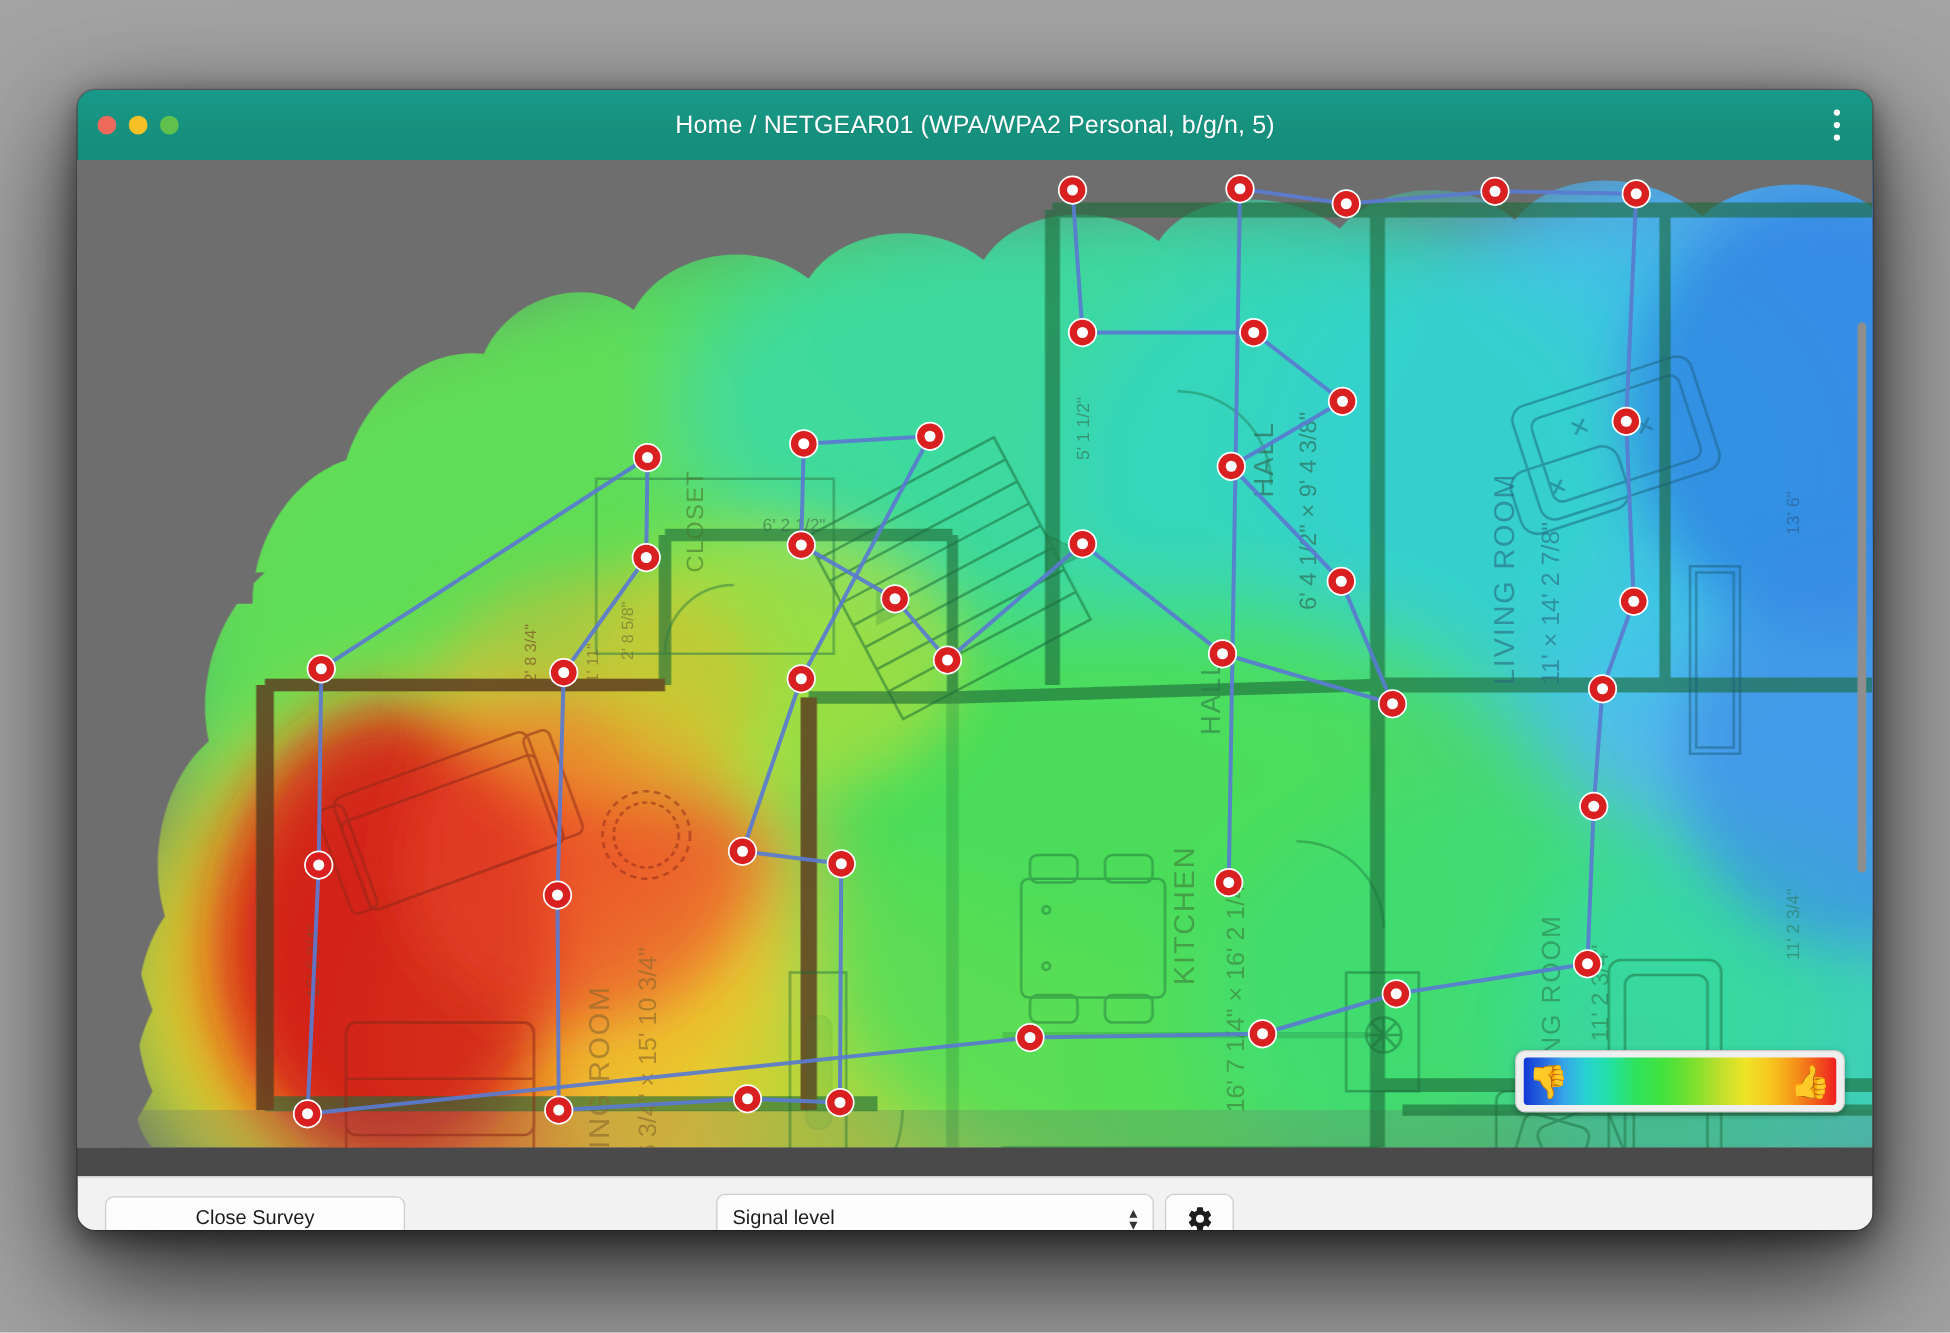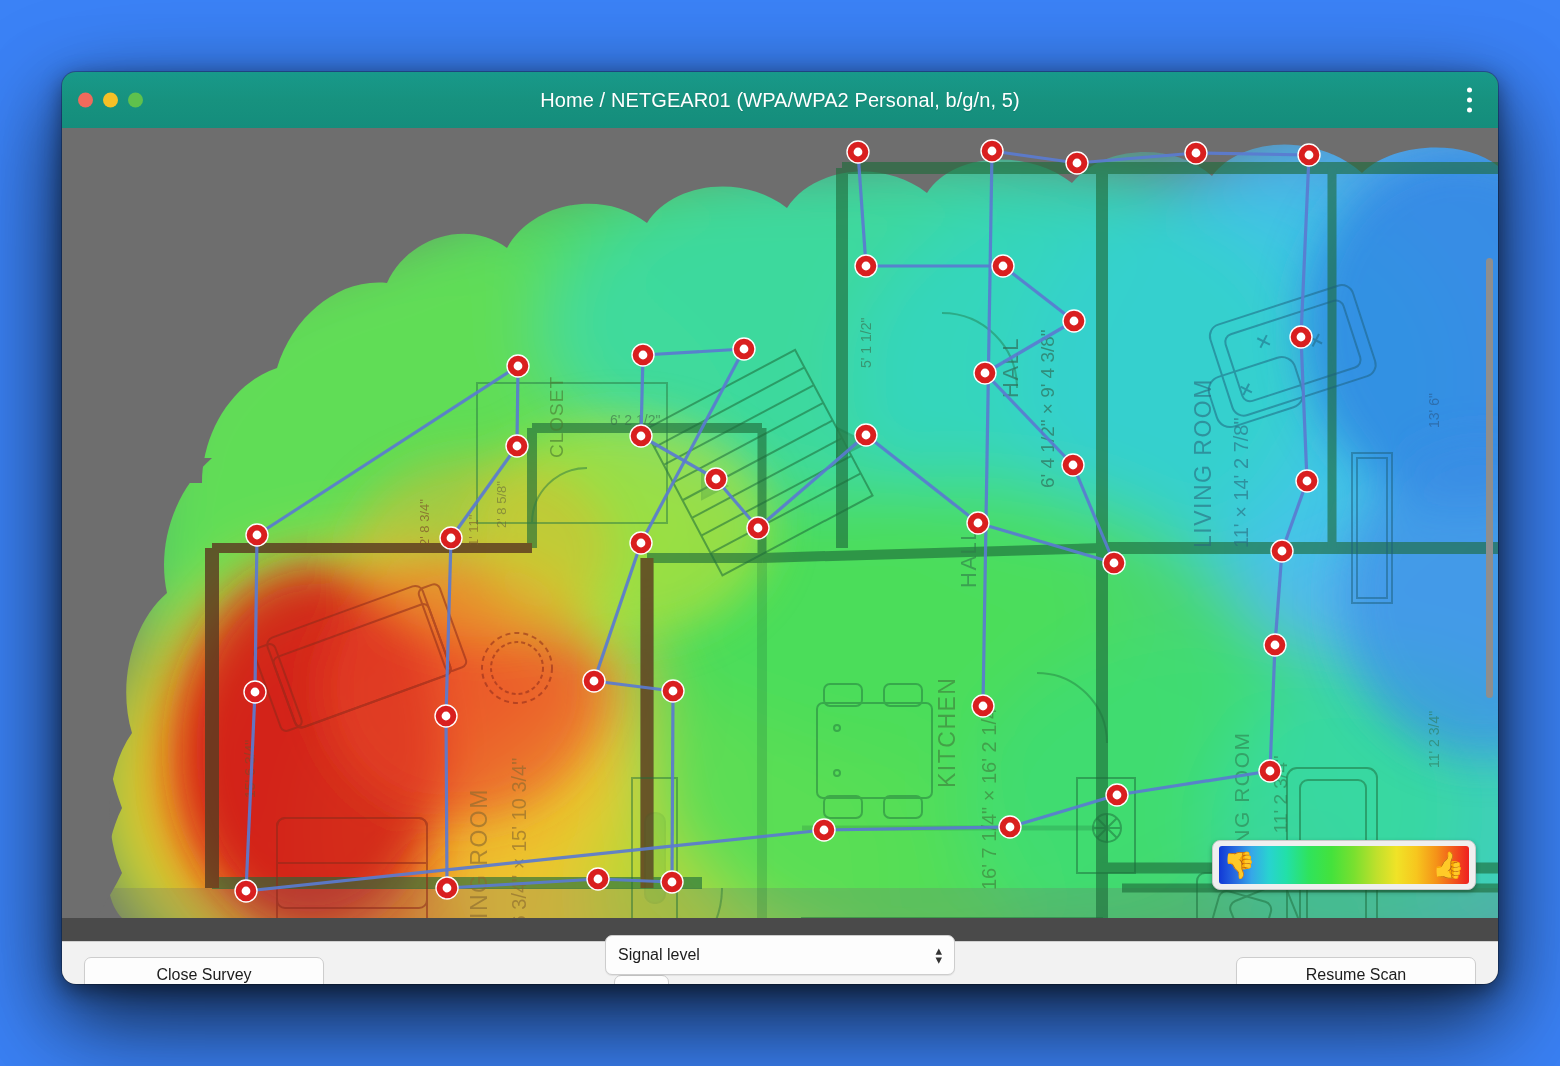--- a/index.html
+++ b/index.html
@@ -5,21 +5,21 @@
   * { box-sizing: border-box; margin: 0; padding: 0; }
   html, body {
     width: 1560px; height: 1066px;
     background: #ffffff;
     font-family: "Liberation Sans", sans-serif;
     overflow: hidden;
   }
   #stage {
     position: relative;
     width: 1560px; height: 1066px;
-    background: #3b82f6;
+    background: #a3a3a3;
   }
 
   
   .window {
     position: absolute;
     left: 62px; top: 72px;
     width: 1436px; height: 912px;
     border-radius: 14px;
     overflow: hidden;
     box-shadow:
@@ -112,21 +112,21 @@
     border-radius: 7px;
     height: 35px;
     min-width: 240px;
     font-size: 16px; color: #1c1c1c;
     font-family: "Liberation Sans", sans-serif;
     box-shadow: 0 1px 1px rgba(0,0,0,.07);
     cursor: pointer;
   }
   .center-group {
     position: absolute; left: 50%; transform: translateX(-50%);
-    display: flex; align-items: stretch; flex-direction: column;
+    display: flex; align-items: stretch;
   }
   .select {
     position: relative;
     width: 350px; height: 40px;
     background: #fdfdfd;
     border: 1px solid #cdcdcd;
     border-radius: 7px;
     display: flex; align-items: center;
     padding: 0 12px;
     font-size: 16px; color: #1c1c1c;
@@ -628,17 +628,16 @@
               <span>▾</span>
           </span>
         </div>
         <div class="gearbtn">
           <svg width="22" height="22" viewBox="0 0 24 24" fill="#1c1c1c" xmlns="http://www.w3.org/2000/svg">
             <path d="M19.43 12.98c.04-.32.07-.64.07-.98s-.03-.66-.07-.98l2.11-1.65a.5.5 0 0 0 .12-.64l-2-3.46a.5.5 0 0 0-.61-.22l-2.49 1a7.3 7.3 0 0 0-1.69-.98l-.38-2.65A.49.49 0 0 0 14 2h-4a.49.49 0 0 0-.49.42l-.38 2.65c-.61.25-1.17.58-1.69.98l-2.49-1a.5.5 0 0 0-.61.22l-2 3.46a.5.5 0 0 0 .12.64l2.11 1.65c-.04.32-.07.65-.07.98s.03.66.07.98l-2.11 1.65a.5.5 0 0 0-.12.64l2 3.46c.12.22.39.3.61.22l2.49-1c.52.4 1.08.73 1.69.98l.38 2.65c.04.24.25.42.49.42h4c.24 0 .45-.18.49-.42l.38-2.65c.61-.25 1.17-.58 1.69-.98l2.49 1c.22.08.49 0 .61-.22l2-3.46a.5.5 0 0 0-.12-.64l-2.11-1.65zM12 15.5A3.5 3.5 0 1 1 12 8.5a3.5 3.5 0 0 1 0 7z"></path>
           </svg>
         </div>
       </div>
 
-      <button class="btn right-btn">Resume Scan</button>
     </div>
 
   </div>
 </div>
 
 </body></html>

